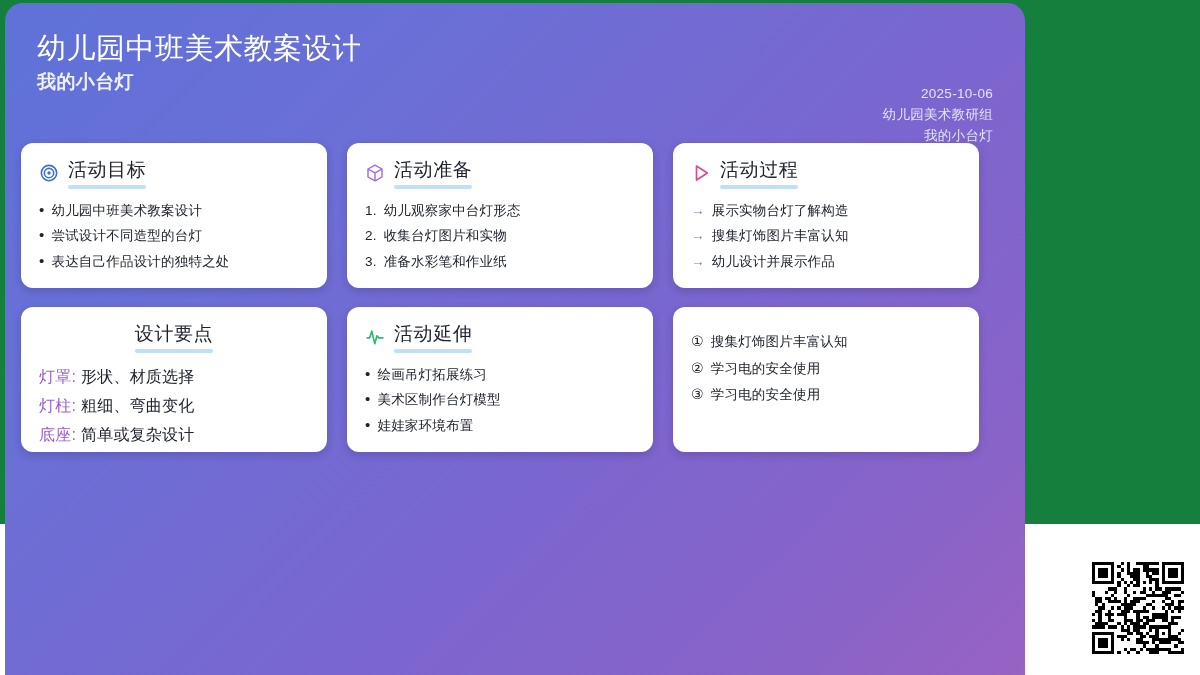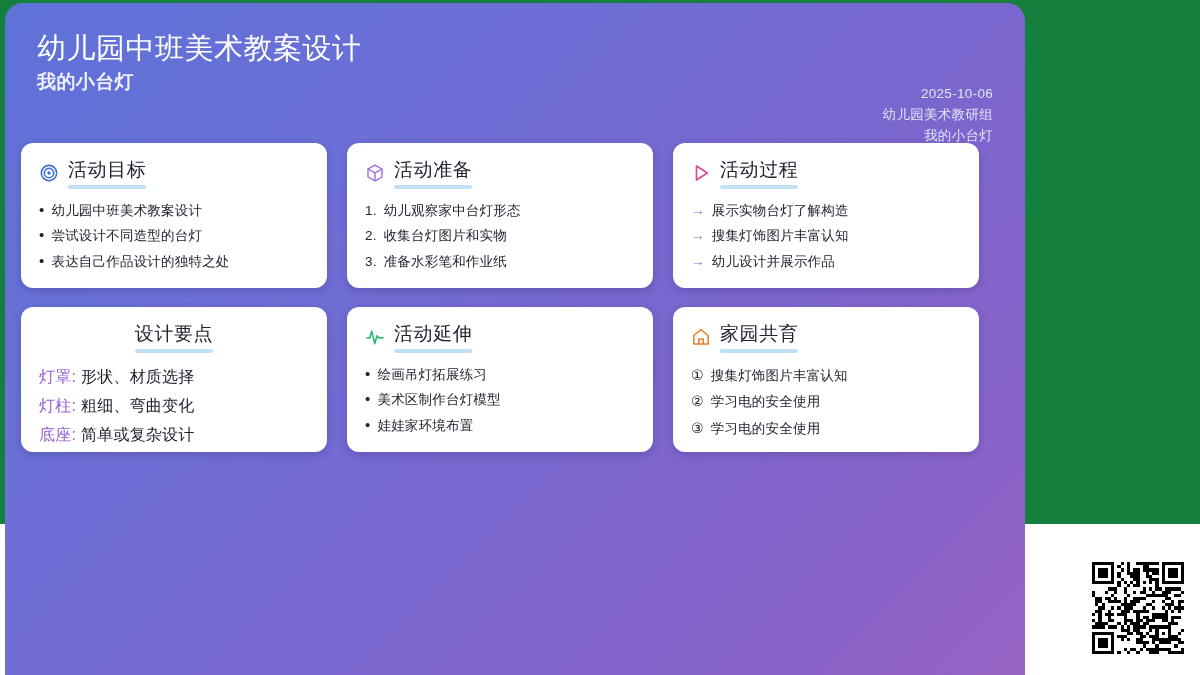--- a/index.html
+++ b/index.html
@@ -324,32 +324,20 @@
               <span class="item-marker dot">•</span>
               <span class="item-text">美术区制作台灯模型</span>
             </div>
             <div class="item">
               <span class="item-marker dot">•</span>
               <span class="item-text">娃娃家环境布置</span>
             </div>
           </div>
         </div>
         <div class="card">
-          <div class="card-head">
-            <span class="card-icon">
-              <svg width="20" height="20" viewBox="0 0 24 24" fill="none" stroke="#e8822e" stroke-width="1.9" stroke-linejoin="round">
-                <path d="M3.4 10.2 12 3.1l8.6 7.1v10.2H3.4z"></path>
-                <path d="M9.4 20.4v-6.1h5.2v6.1"></path>
-              </svg>
-            </span>
-            <div class="card-title-wrap">
-              <div class="card-title">家园共育</div>
-              <div class="title-rule" style="background: rgb(191, 224, 245);"></div>
-            </div>
-          </div>
           <div class="card-body">
             <div class="item">
               <span class="item-marker circled">①</span>
               <span class="item-text">搜集灯饰图片丰富认知</span>
             </div>
             <div class="item">
               <span class="item-marker circled">②</span>
               <span class="item-text">学习电的安全使用</span>
             </div>
             <div class="item">

